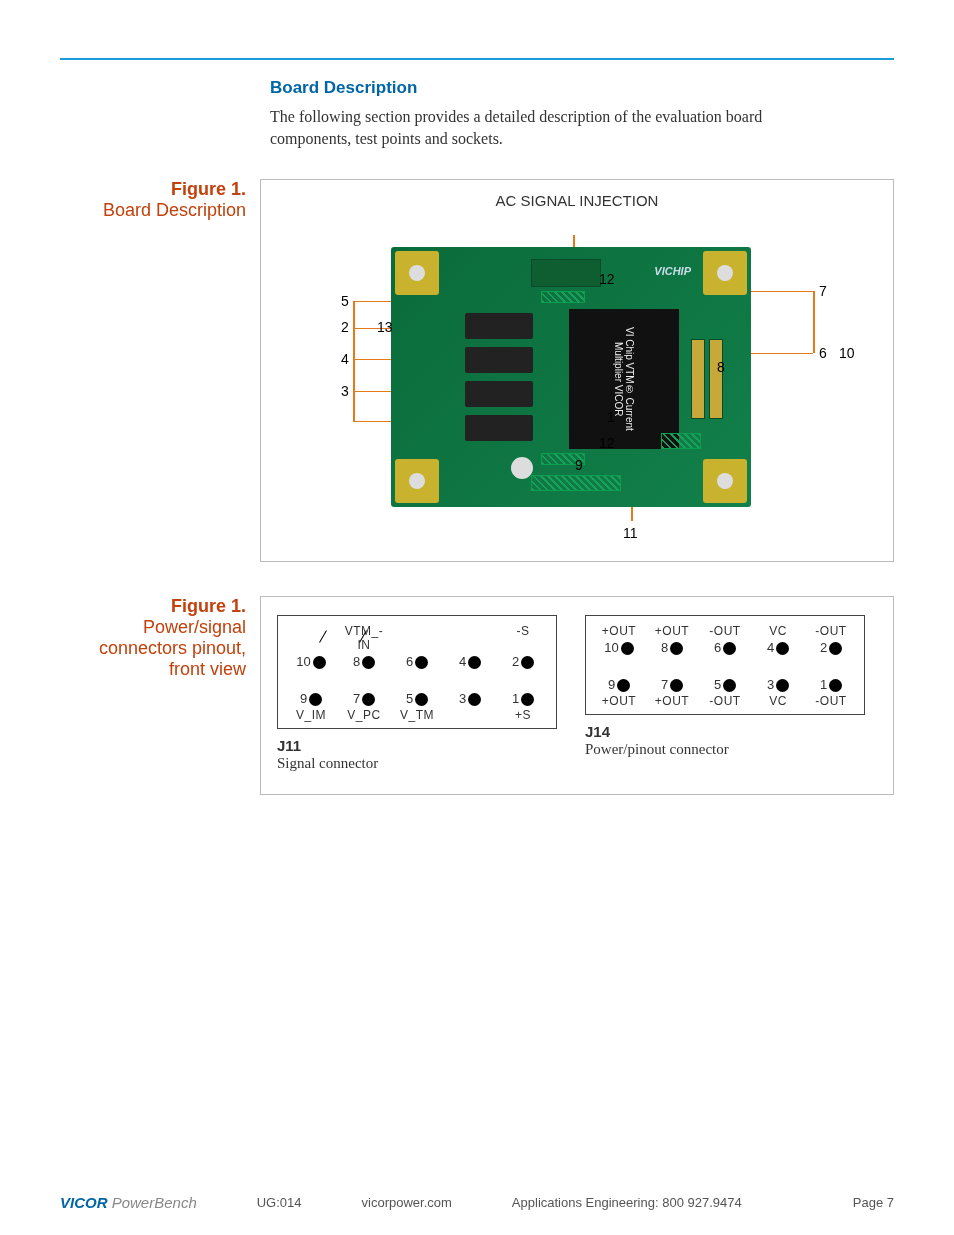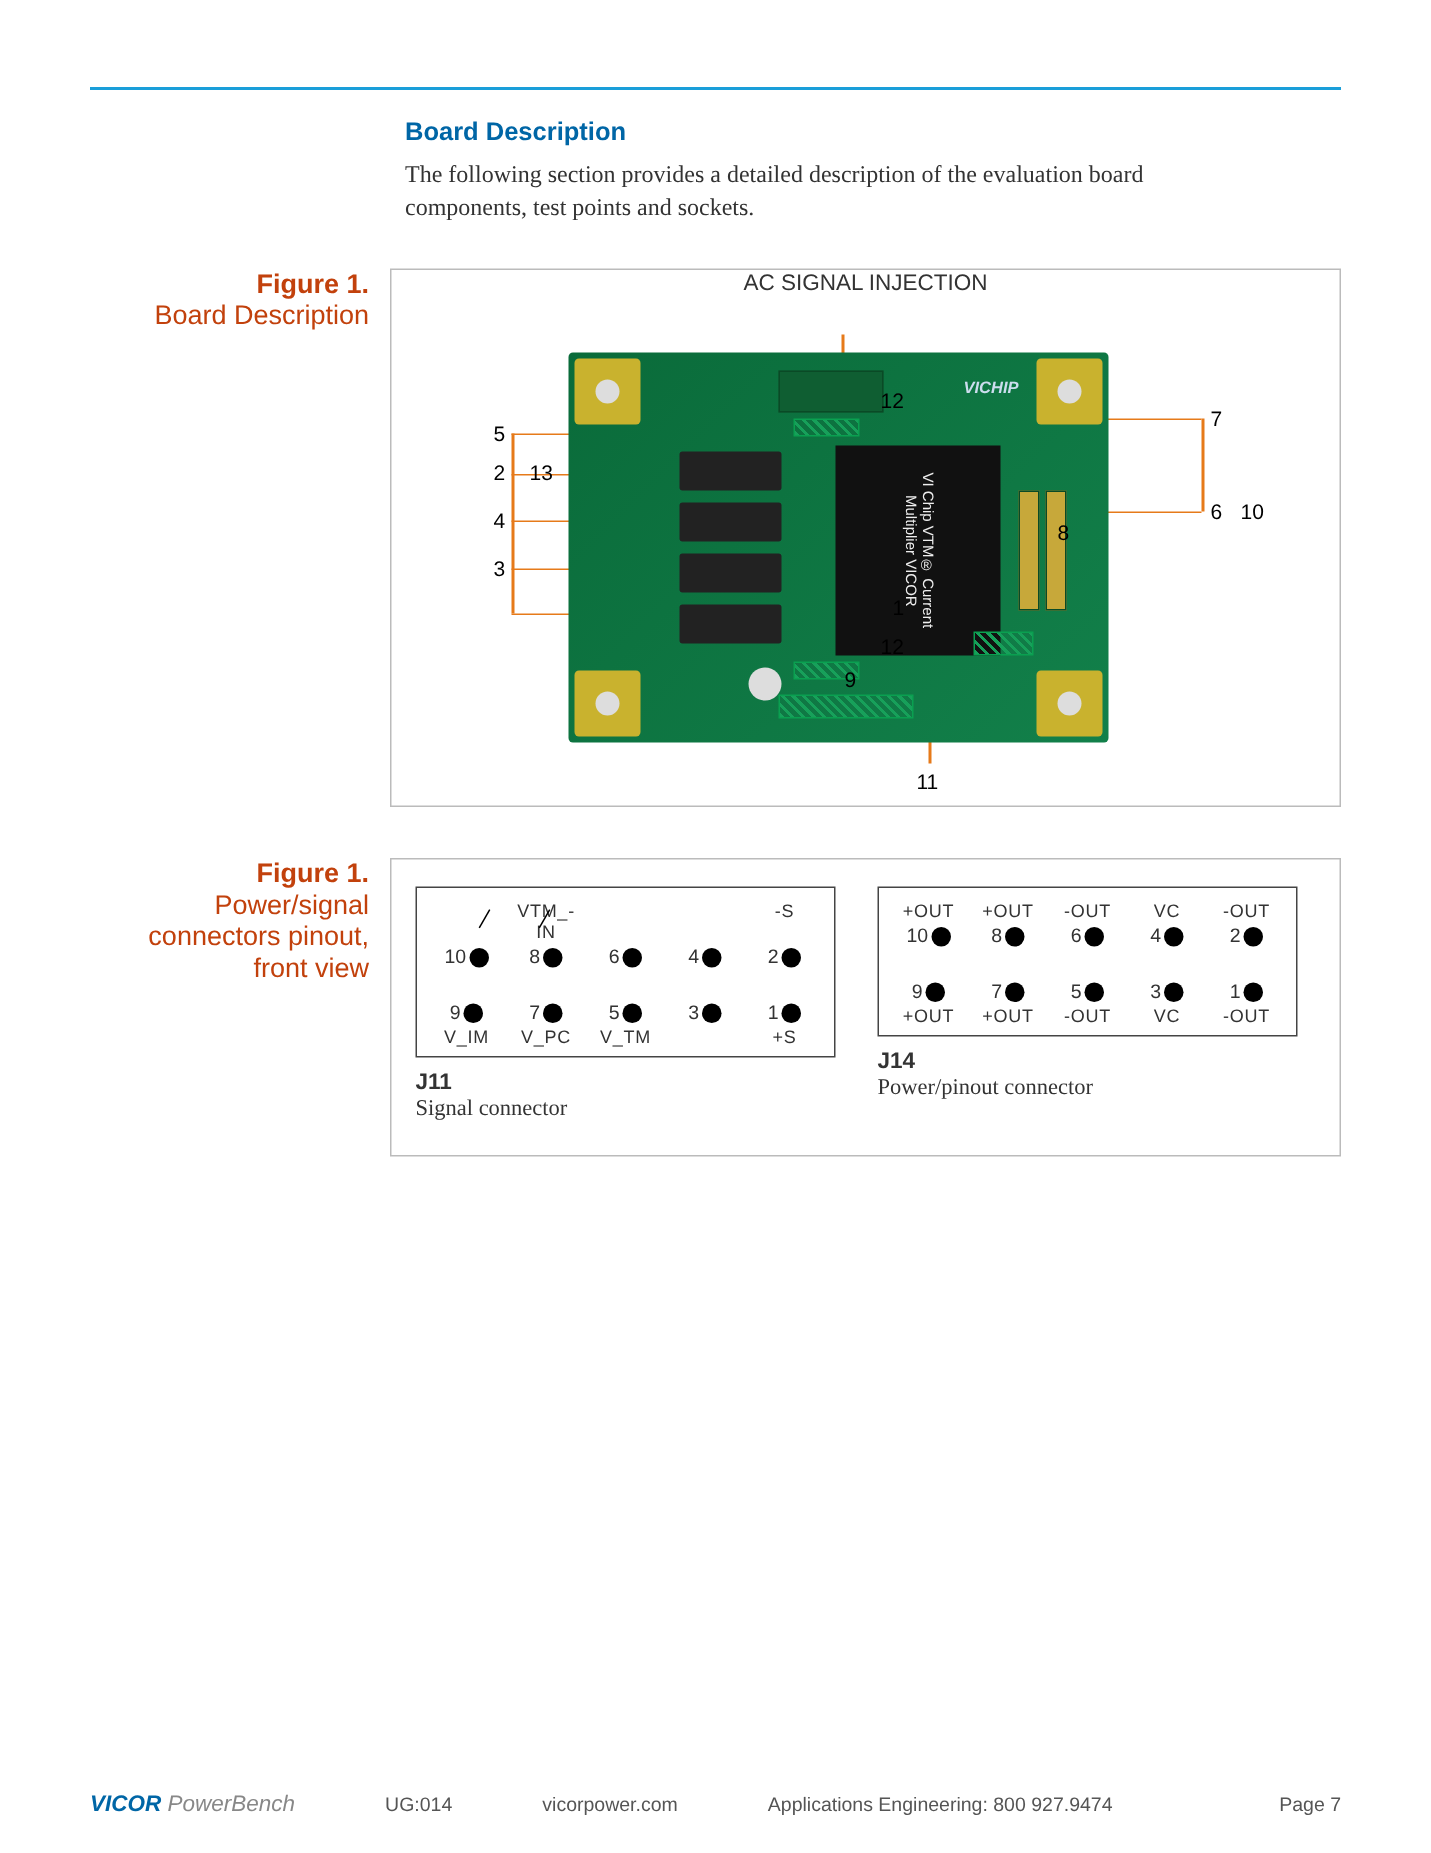--- a/index.html
+++ b/index.html
@@ -12,21 +12,21 @@
 .hr-top { border: none; border-top: 2px solid #1a9ed9; margin: 18px 0 18px 0; }
 .section-title {
   color: #0066a6; font-family: Arial, Helvetica, sans-serif;
   font-weight: bold; font-size: 17px; margin-left: 210px; margin-bottom: 8px;
 }
 .intro { margin-left: 210px; font-size: 16px; line-height: 1.4; max-width: 560px; margin-bottom: 28px; }
 .figure-row { display: flex; align-items: flex-start; margin-bottom: 34px; }
 .fig-label { width: 200px; text-align: right; padding-right: 14px; font-family: Arial, Helvetica, sans-serif; font-size: 18px; color: #c2410c; }
 .fig-label .fnum { font-weight: bold; }
 .fig-body { flex: 1; }
-.fig-box { border: 1px solid #bbb; background: #fff; padding: 0; }
+.fig-box { border: 1px solid #bbb; background: #fff; padding: 12px; }
 .board-wrap { position: relative; width: 586px; height: 336px; }
 .ac-label { font-family: Arial, Helvetica, sans-serif; font-size: 15px; text-align: center; margin-bottom: 4px; }
 .pcb {
   position: absolute; left: 118px; top: 34px; width: 360px; height: 260px;
   background: linear-gradient(135deg,#0a6b3a,#12804a); border-radius: 3px;
 }
 .corner { position: absolute; width: 44px; height: 44px; background: #c9b22e; border-radius: 3px; }
 .corner.tl { left: 4px; top: 4px; } .corner.tr { right: 4px; top: 4px; }
 .corner.bl { left: 4px; bottom: 4px; } .corner.br { right: 4px; bottom: 4px; }
 .hole { position: absolute; width: 16px; height: 16px; border-radius: 50%; background: #ddd; left: 14px; top: 14px; }
@@ -130,21 +130,21 @@
             <div class="cap"></div>
             <div class="brand">VICHIP</div>
             <div class="hatch" style="left:150px; top:44px; width:44px; height:12px;"></div>
             <div class="hatch" style="left:150px; top:206px; width:44px; height:12px;"></div>
             <div class="hatch" style="left:140px; top:228px; width:90px; height:16px;"></div>
             <div class="hatch" style="right:50px; top:186px; width:40px; height:16px;"></div>
           </div>
 
           <div class="callout-num" style="left:68px; top:80px;">5</div>
           <div class="callout-num" style="left:68px; top:106px;">2</div>
-          <div class="callout-num" style="left:92px; top:106px;">13</div>
+          <div class="callout-num" style="left:104px; top:106px;">13</div>
           <div class="callout-num" style="left:68px; top:138px;">4</div>
           <div class="callout-num" style="left:68px; top:170px;">3</div>
           <div class="callout-num" style="left:326px; top:58px;">12</div>
           <div class="callout-num" style="left:326px; top:222px;">12</div>
           <div class="callout-num" style="left:546px; top:70px;">7</div>
           <div class="callout-num" style="left:546px; top:132px;">6</div>
           <div class="callout-num" style="left:566px; top:132px;">10</div>
           <div class="callout-num" style="left:444px; top:146px;">8</div>
           <div class="callout-num" style="left:334px; top:196px;">1</div>
           <div class="callout-num" style="left:302px; top:244px;">9</div>

